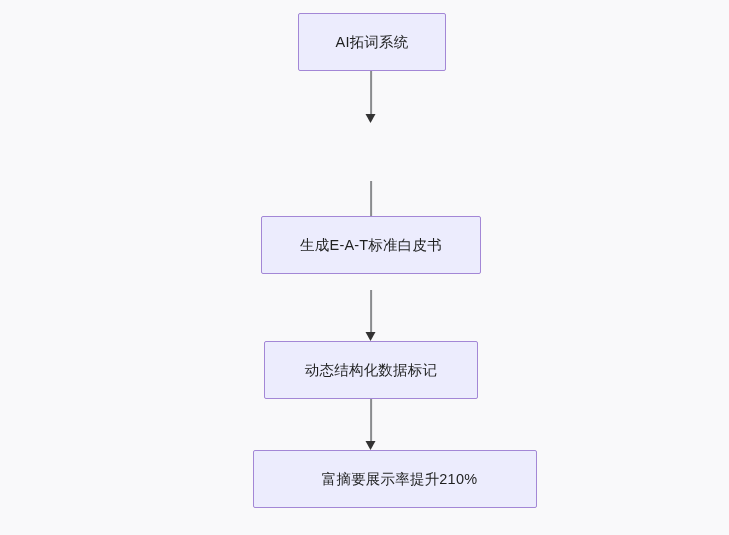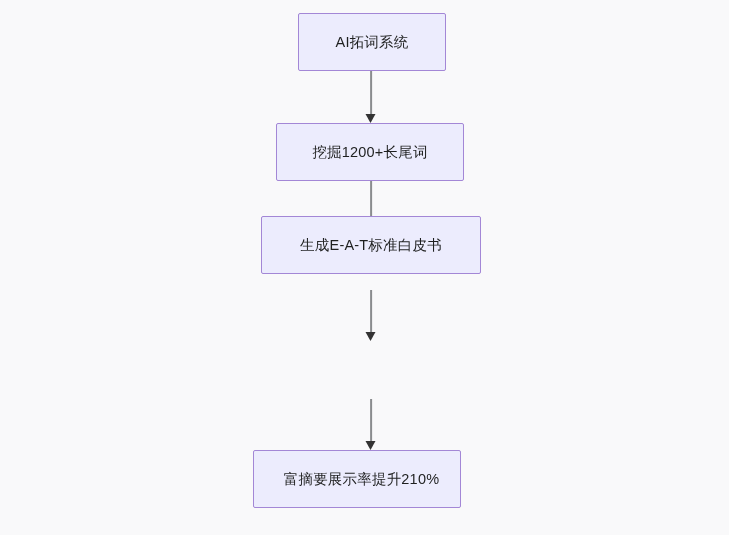--- a/index.html
+++ b/index.html
@@ -85,23 +85,23 @@
     <div class="edge-arrow" style="top: 42px; border-top-color: rgb(51, 51, 51);"></div>
   </div>
   <div class="edge" style="left: 371px; top: 399px; height: 51px;">
     <div class="edge-line" style="height: 43px; background: rgb(138, 140, 142);"></div>
     <div class="edge-arrow" style="top: 42px; border-top-color: rgb(51, 51, 51);"></div>
   </div>
 
   <div class="node" style="left: 298px; top: 13px; width: 148px; height: 58px; background: rgb(236, 236, 253); border-color: rgb(163, 135, 214); color: rgb(31, 32, 32);">
     <span class="node-label">AI拓词系统</span>
   </div>
-  <div class="node" style="left: 276px; top: 123px; width: 188px; height: 58px; background: rgb(236, 236, 253); border-color: rgb(163, 135, 214); color: rgb(31, 32, 32);">
-    <span class="node-label">挖掘1200+长尾词</span>
-  </div>
   <div class="node" style="left: 261px; top: 216px; width: 220px; height: 58px; background: rgb(236, 236, 253); border-color: rgb(163, 135, 214); color: rgb(31, 32, 32);">
     <span class="node-label">生成E-A-T标准白皮书</span>
   </div>
-  <div class="node" style="left: 253px; top: 450px; width: 208px; height: 58px; background: rgb(236, 236, 253); border-color: rgb(163, 135, 214); color: rgb(31, 32, 32); padding-left: 9px;">
+  <div class="node" style="left: 264px; top: 341px; width: 214px; height: 58px; background: rgb(236, 236, 253); border-color: rgb(163, 135, 214); color: rgb(31, 32, 32);">
+    <span class="node-label">动态结构化数据标记</span>
+  </div>
+  <div class="node" style="left: 253px; top: 450px; width: 284px; height: 58px; background: rgb(236, 236, 253); border-color: rgb(163, 135, 214); color: rgb(31, 32, 32); padding-left: 9px;">
     <span class="node-label">富摘要展示率提升210%</span>
   </div>
 
 </div>
 
 </body></html>

